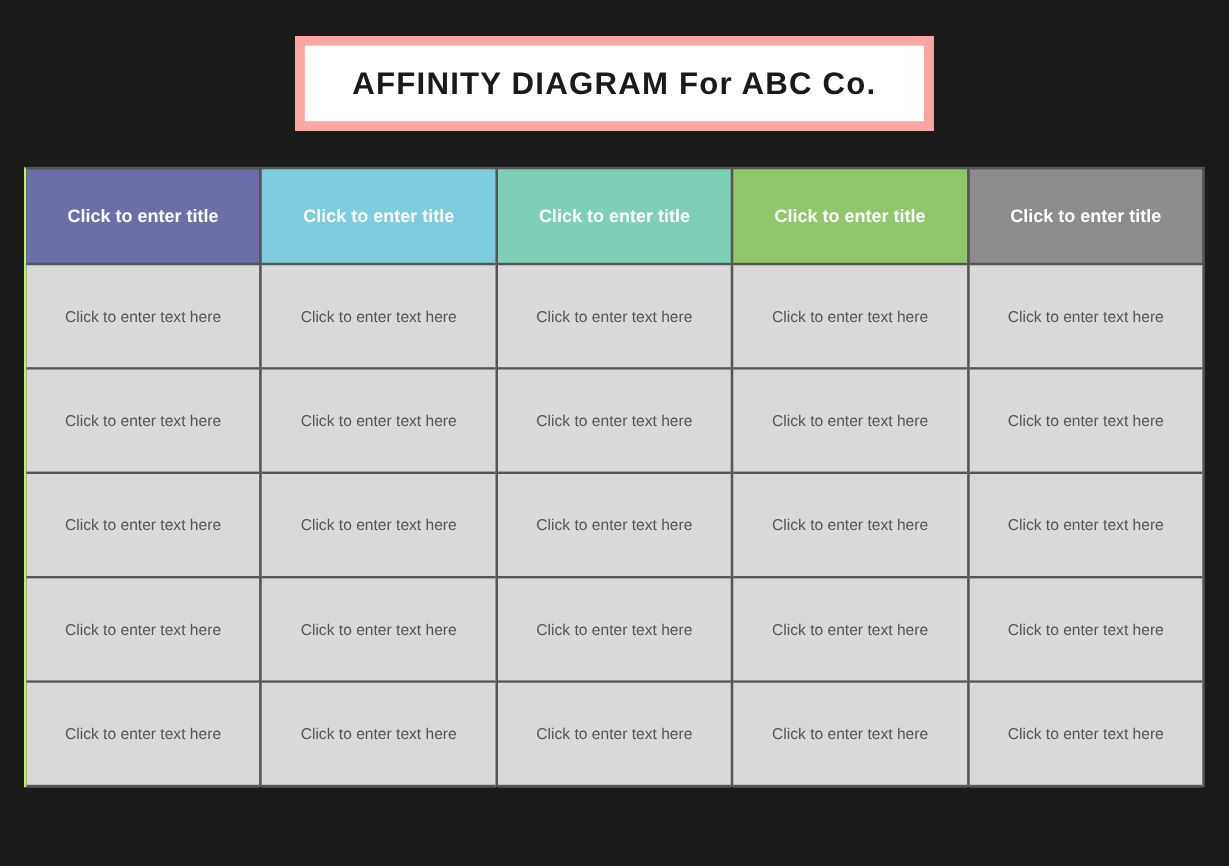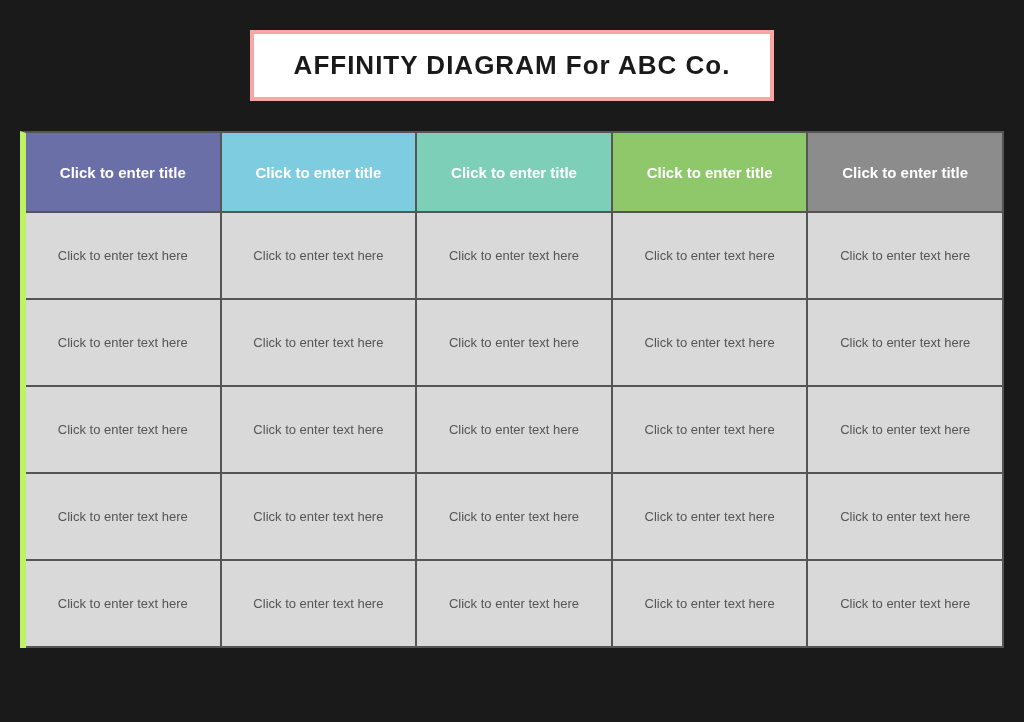--- a/index.html
+++ b/index.html
@@ -14,40 +14,40 @@
       width: 1024px;
       min-height: 722px;
       display: flex;
       flex-direction: column;
       align-items: center;
       padding: 20px;
     }
 
     .title-box {
       background-color: #ffffff;
-      border: 4px solid #fca5a5;
+      border: 8px solid #fca5a5;
       padding: 16px 40px;
       margin-bottom: 30px;
       margin-top: 10px;
     }
 
     .title-text {
       font-size: 26px;
       font-weight: 900;
       color: #1a1a1a;
       font-family: Arial, sans-serif;
       letter-spacing: 1px;
     }
 
     .diagram-grid {
       display: grid;
       grid-template-columns: repeat(5, 1fr);
       gap: 0;
       width: 100%;
-      border-left: 6px solid #bef264;
+      border-left: 2px solid #bef264;
       border-top: 2px solid #555;
     }
 
     .column {
       display: flex;
       flex-direction: column;
       border-right: 2px solid #555;
     }
 
     .column-header {

